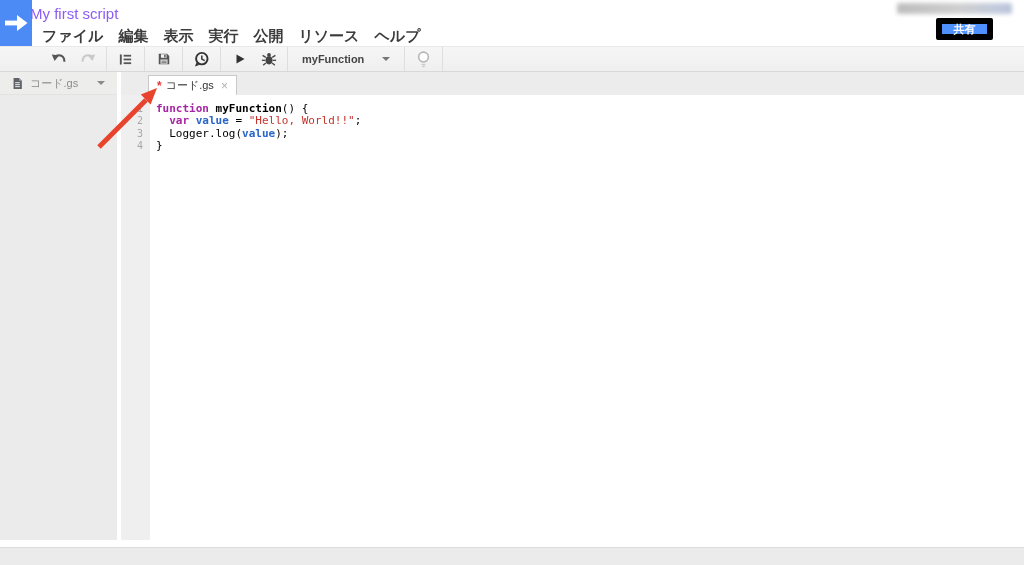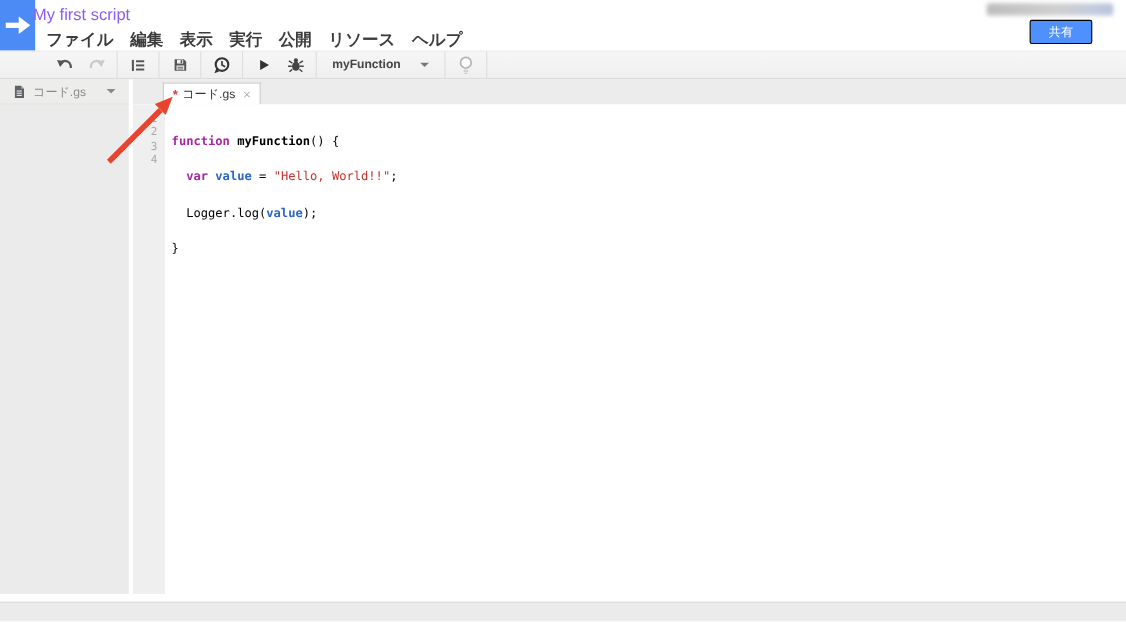--- a/index.html
+++ b/index.html
@@ -11,22 +11,22 @@
   .header { position:absolute; left:0; top:0; width:1024px; height:46px; background:#fff; }
   .logo { position:absolute; left:0; top:0; width:32px; height:46px; background:#4c8bf5;
     display:flex; align-items:center; justify-content:center; }
   .title { position:absolute; left:30px; top:5px; font-size:15px; color:#8b5cf6; }
   .menubar { position:absolute; left:42px; top:27px; display:flex; gap:15px; }
   .menu-item { font-size:15px; font-weight:bold; color:#3c3c3c; cursor:pointer; }
   .acct-blur { position:absolute; right:12px; top:3px; width:115px; height:11px; border-radius:2px;
     background:linear-gradient(90deg,#bdbdbd 0%,#cfcfcf 55%,#c2cbdd 85%,#b9c4da 100%);
     filter:blur(2px); }
   .share-btn { position:absolute; right:31px; top:18px; width:57px; height:22px;
-    background:#4d90fe; border:1px solid #000000; border-radius:2px; color:#fff;
-    font-size:11px; font-weight:normal; display:flex; align-items:center; justify-content:center; cursor:pointer; }
+    background:#4d90fe; border:6px solid #000000; border-radius:2px; color:#fff;
+    font-size:11px; font-weight:bold; display:flex; align-items:center; justify-content:center; cursor:pointer; }
 
   
   .toolbar { position:absolute; left:0; top:46px; width:1024px; height:26px;
     background:linear-gradient(#f6f6f6,#efefef); border-top:1px solid #e9e9e9;
     border-bottom:1px solid #d8d8d8; display:flex; align-items:stretch; padding-left:40px; }
   .tb-group { display:flex; align-items:center; padding:0 4px; }
   .tb-sep { width:1px; background:#dedede; }
   .tb-btn { width:29px; height:24px; display:flex; align-items:center; justify-content:center;
     background:transparent; border:none; cursor:pointer; }
   .fn-select { display:flex; align-items:center; padding:0 14px; cursor:pointer; }
@@ -48,21 +48,21 @@
     border:1px solid #c9c9c9; border-bottom:none; display:flex; align-items:center;
     padding:0 8px; cursor:pointer; }
   .tab-dirty { color:#e53935; font-size:12px; font-weight:bold; margin-right:4px; line-height:10px; }
   .tab-title { font-size:11px; color:#333; }
   .tab-close { font-size:12px; color:#b0b0b0; margin-left:7px; cursor:pointer; line-height:10px; }
 
   .editor { position:absolute; left:0; top:23px; width:100%; height:445px; background:#fff; display:flex; }
   .gutter { width:29px; height:100%; background:#efefef; padding:8px 7px 0 0; text-align:right; }
   .ln { font-family:"DejaVu Sans Mono", monospace; font-size:10px; line-height:12.4px; }
   .code { flex:1; padding:8px 0 0 6px; white-space:pre; }
-  .cl { font-family:"DejaVu Sans Mono", monospace; font-size:11px; line-height:12.4px; color:#000;margin-top:20px; }
+  .cl { font-family:"DejaVu Sans Mono", monospace; font-size:11px; line-height:12.4px; color:#000; }
 
   
   .bottombar { position:absolute; left:0; top:547px; width:1024px; height:18px;
     background:#ebebeb; border-top:1px solid #dcdcdc; }
 
   
   .arrow-overlay { position:absolute; left:85px; top:80px; width:90px; height:80px;
     pointer-events:none; z-index:20; }
 </style>
 </head>

